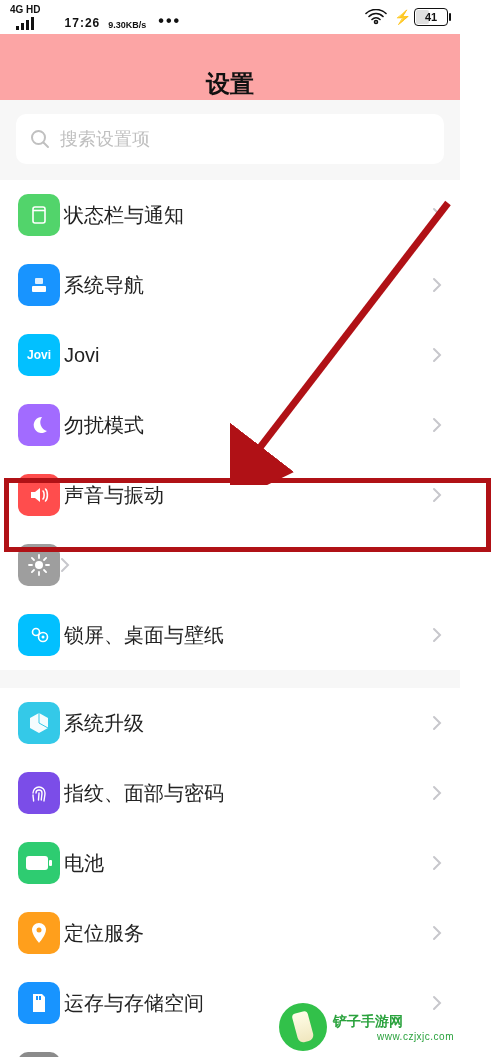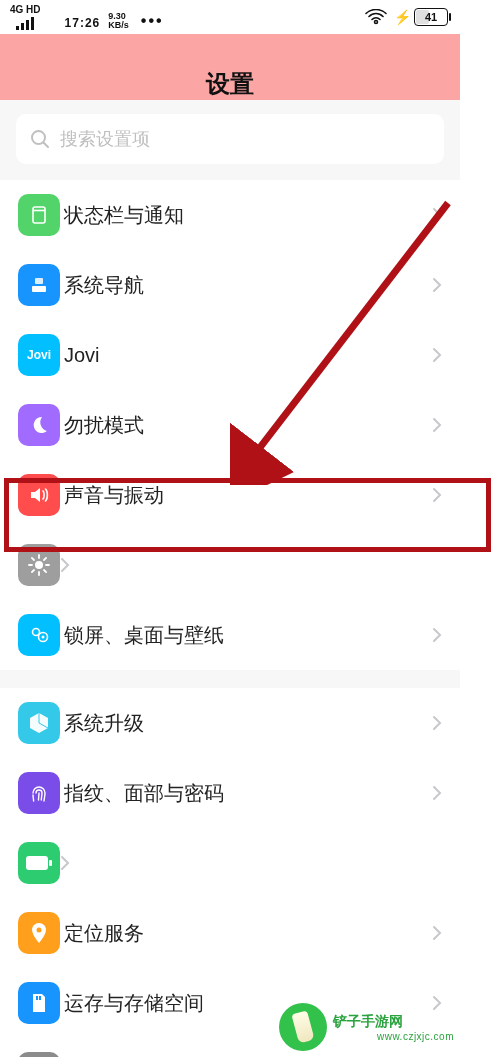--- a/index.html
+++ b/index.html
@@ -10,21 +10,21 @@
   .status-bar { height: 34px; background:#fff; display:flex; align-items:center; justify-content:space-between; padding:0 12px 0 10px; font-weight:600; color:#111; }
   .status-left { display:flex; align-items:flex-end; gap:6px; }
   .sig-4g { font-size:10px; line-height:10px; font-weight:700; }
   .signal-bars { display:flex; align-items:flex-end; gap:2px; height:14px; }
   .signal-bars span { width:3px; background:#111; display:block; }
   .signal-bars span:nth-child(1){height:4px;}
   .signal-bars span:nth-child(2){height:7px;}
   .signal-bars span:nth-child(3){height:10px;}
   .signal-bars span:nth-child(4){height:13px;}
   .clock { font-size:12px; font-weight:600; letter-spacing:1px; margin-left:18px; }
-  .kbs { font-size:9px; line-height:9px; margin-left:2px; display:flex; flex-direction:column; }
+  .kbs { font-size:9px; line-height:9px; margin-left:2px; display:flex; flex-direction:row; }
   .dots { font-size:16px; letter-spacing:2px; margin-left:6px; }
   .status-right { display:flex; align-items:center; gap:8px; }
   .wifi svg { display:block; }
   .battery-wrap { display:flex; align-items:center; gap:2px; }
   .bolt { font-size:14px; }
   .battery { width:34px; height:18px; border:1.6px solid #111; border-radius:4px; position:relative; display:flex; align-items:center; justify-content:center; }
   .battery::after { content:""; position:absolute; right:-4px; top:4px; width:2.5px; height:8px; background:#111; border-radius:1px; }
   .battery-fill { position:absolute; left:1px; top:1px; bottom:1px; width:40%; background:#e0e0e0; border-radius:2px; }
   .battery-text { position:relative; font-size:11px; font-weight:600; }
 
@@ -261,20 +261,21 @@
           </svg>
         </span>
     </div>
     <div class="row">
       <div class="app-icon ic-battery">
         <svg width="28" height="16" viewBox="0 0 28 16">
             <rect x="1" y="1" width="22" height="14" rx="3" fill="#fff"></rect>
             <rect x="24" y="5" width="3" height="6" rx="1" fill="#fff"></rect>
           </svg>
       </div>
+      <span class="label">电池</span>
       <span class="chev">
           <svg width="10" height="16" viewBox="0 0 10 16">
             <path d="M2 2l6 6-6 6" stroke="#c7c7cc" stroke-width="2" fill="none" stroke-linecap="round"></path>
           </svg>
         </span>
     </div>
     <div class="row">
       <div class="app-icon ic-location">
         <svg width="24" height="24" viewBox="0 0 24 24">
             <path d="M12 2c-3.9 0-7 3-7 6.8C5 14 12 22 12 22s7-8 7-13.2C19 5 15.9 2 12 2z" fill="#fff"></path>

